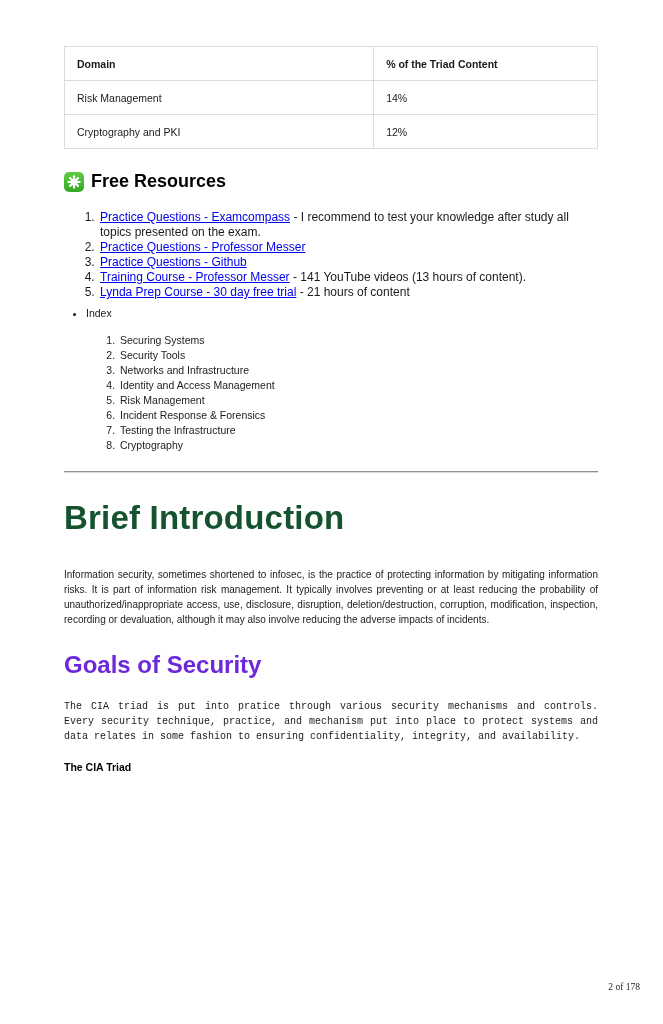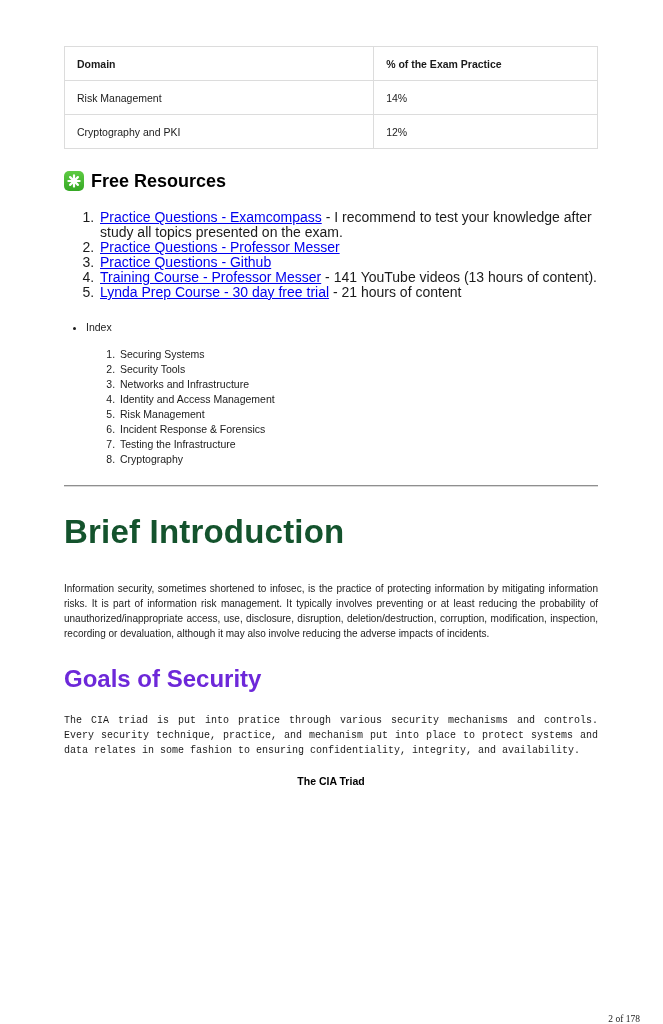--- a/index.html
+++ b/index.html
@@ -32,42 +32,43 @@
     padding: 10px 12px;
     height: 34px;
     color: #1b1b1b;
   }
   table.domain-table th { font-weight: bold; }
   table.domain-table .col-domain { width: 58%; }
 
   
   .h-resources {
     display: flex;
+    align-items: center;
     font-size: 18px;
     font-weight: bold;
     color: #000;
     margin: 0 0 18px 0;
   }
   .emoji-box {
     display: inline-flex;
     align-items: center;
     justify-content: center;
     width: 20px;
     height: 20px;
     border-radius: 5px;
     background: linear-gradient(180deg, #5ecb43 0%, #35a825 100%);
     margin-right: 7px;
     flex: 0 0 auto;
   }
   .emoji-box svg { display: block; }
 
   ol.resources {
-    font-size: 14px;
-    line-height: 15px;
-    margin: 0 0 20px 0;
+    font-size: 12px;
+    line-height: 15px;
+    margin: 0 0 6px 0;
     padding-left: 34px;
   }
   ol.resources li { padding-left: 2px; }
   a.res-link {
     color: #0000EE;
     text-decoration: underline;
   }
 
   
   ul.index-list {
@@ -112,46 +113,45 @@
     font-size: 10px;
     line-height: 15px;
     margin: 30px 0 0 0;
     text-align: justify;
     color: #1b1b1b;
   }
   p.caption {
     font-size: 10.5px;
     line-height: 15px;
     font-weight: bold;
-    text-align: center;
     margin: 16px 0 0 0;
     color: #000;
   }
 
   
   .page-number {
     position: absolute;
     right: 23px;
-    top: 1014px;
+    top: 982px;
     font-family: "Liberation Serif", serif;
     font-size: 9.5px;
     color: #222;
   }
 </style>
 </head>
 <body>
 
 <div class="page">
   <div class="content">
 
     <table class="domain-table">
       <thead>
         <tr>
           <th class="col-domain">Domain</th>
-          <th>% of the Exam Practice</th>
+          <th>% of the Triad Content</th>
         </tr>
       </thead>
       <tbody>
         <tr>
           <td>Risk Management</td>
           <td>14%</td>
         </tr>
         <tr>
           <td>Cryptography and PKI</td>
           <td>12%</td>

